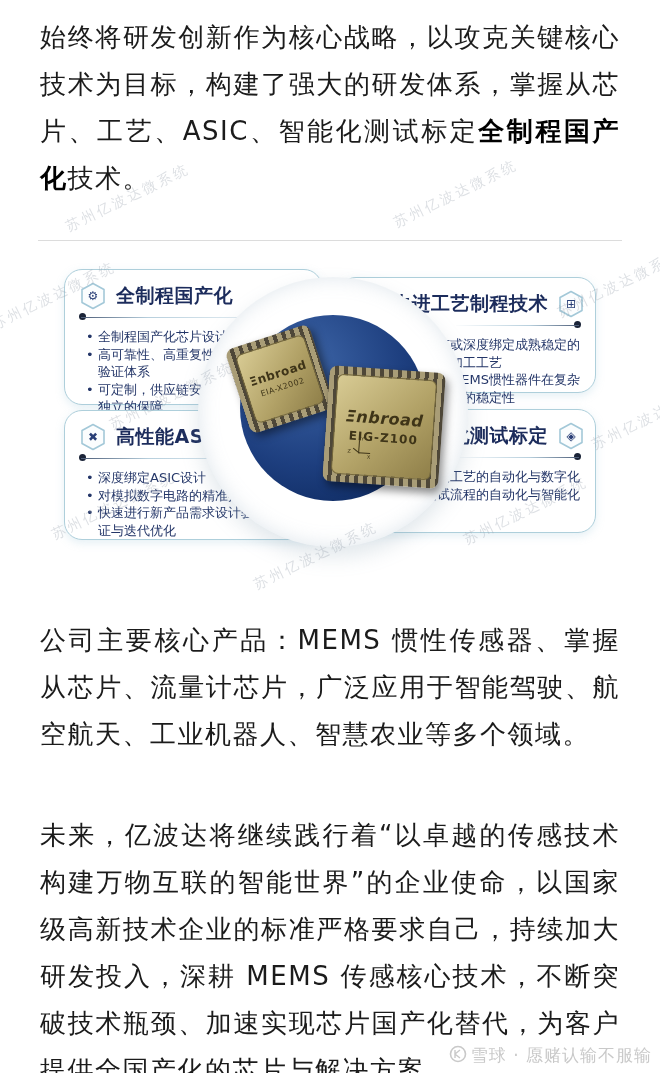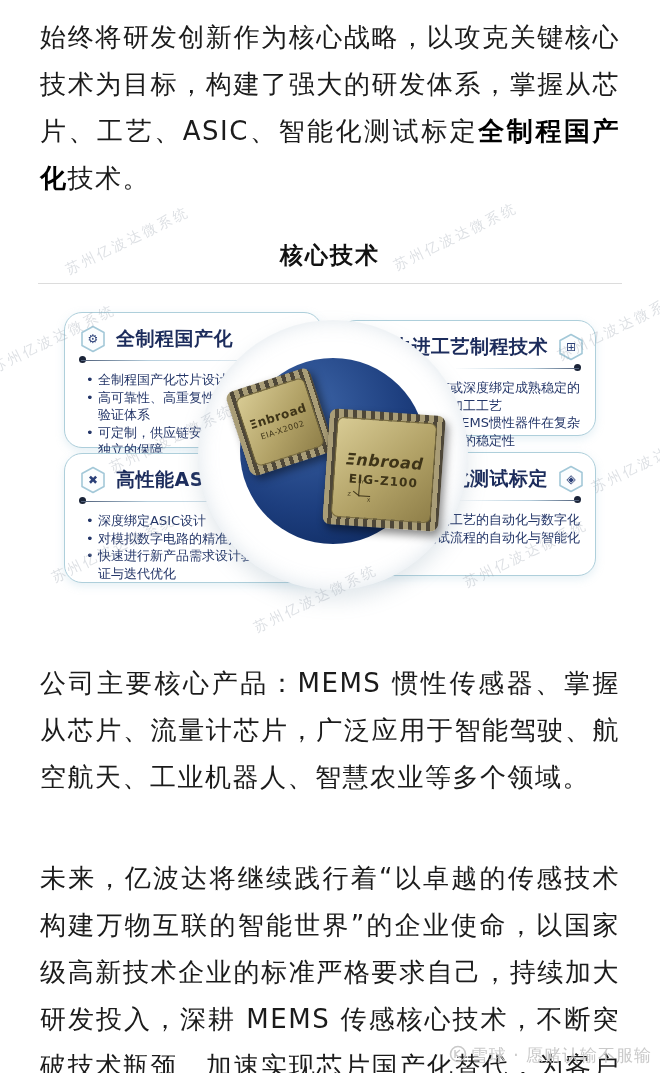--- a/index.html
+++ b/index.html
@@ -128,21 +128,20 @@
   }
 </style>
 </head>
 <body>
 
 <div class="page">
 
   <p class="para intro"><span>始终将研发创新作为核心战略，以攻克关键核心技术为目标，构建了强大的研发体系，掌握从芯片、工艺、ASIC、智能化测试标定</span><b>全制程国产化</b><span>技术。</span></p>
 
   <div class="figure">
-    <h2 class="fig-title">核心技术</h2>
     <hr class="title-rule">
 
     <div class="diagram">
 
       <span class="wm" style="left:-14px; top:40px">苏州亿波达微系统</span>
       <span class="wm" style="left:60px;  top:-58px">苏州亿波达微系统</span>
       <span class="wm" style="left:388px; top:-62px">苏州亿波达微系统</span>
       <span class="wm" style="left:552px; top:28px">苏州亿波达微系统</span>
       <span class="wm" style="left:586px; top:160px">苏州亿波达微系统</span>
       <span class="wm" style="left:46px;  top:250px">苏州亿波达微系统</span>

